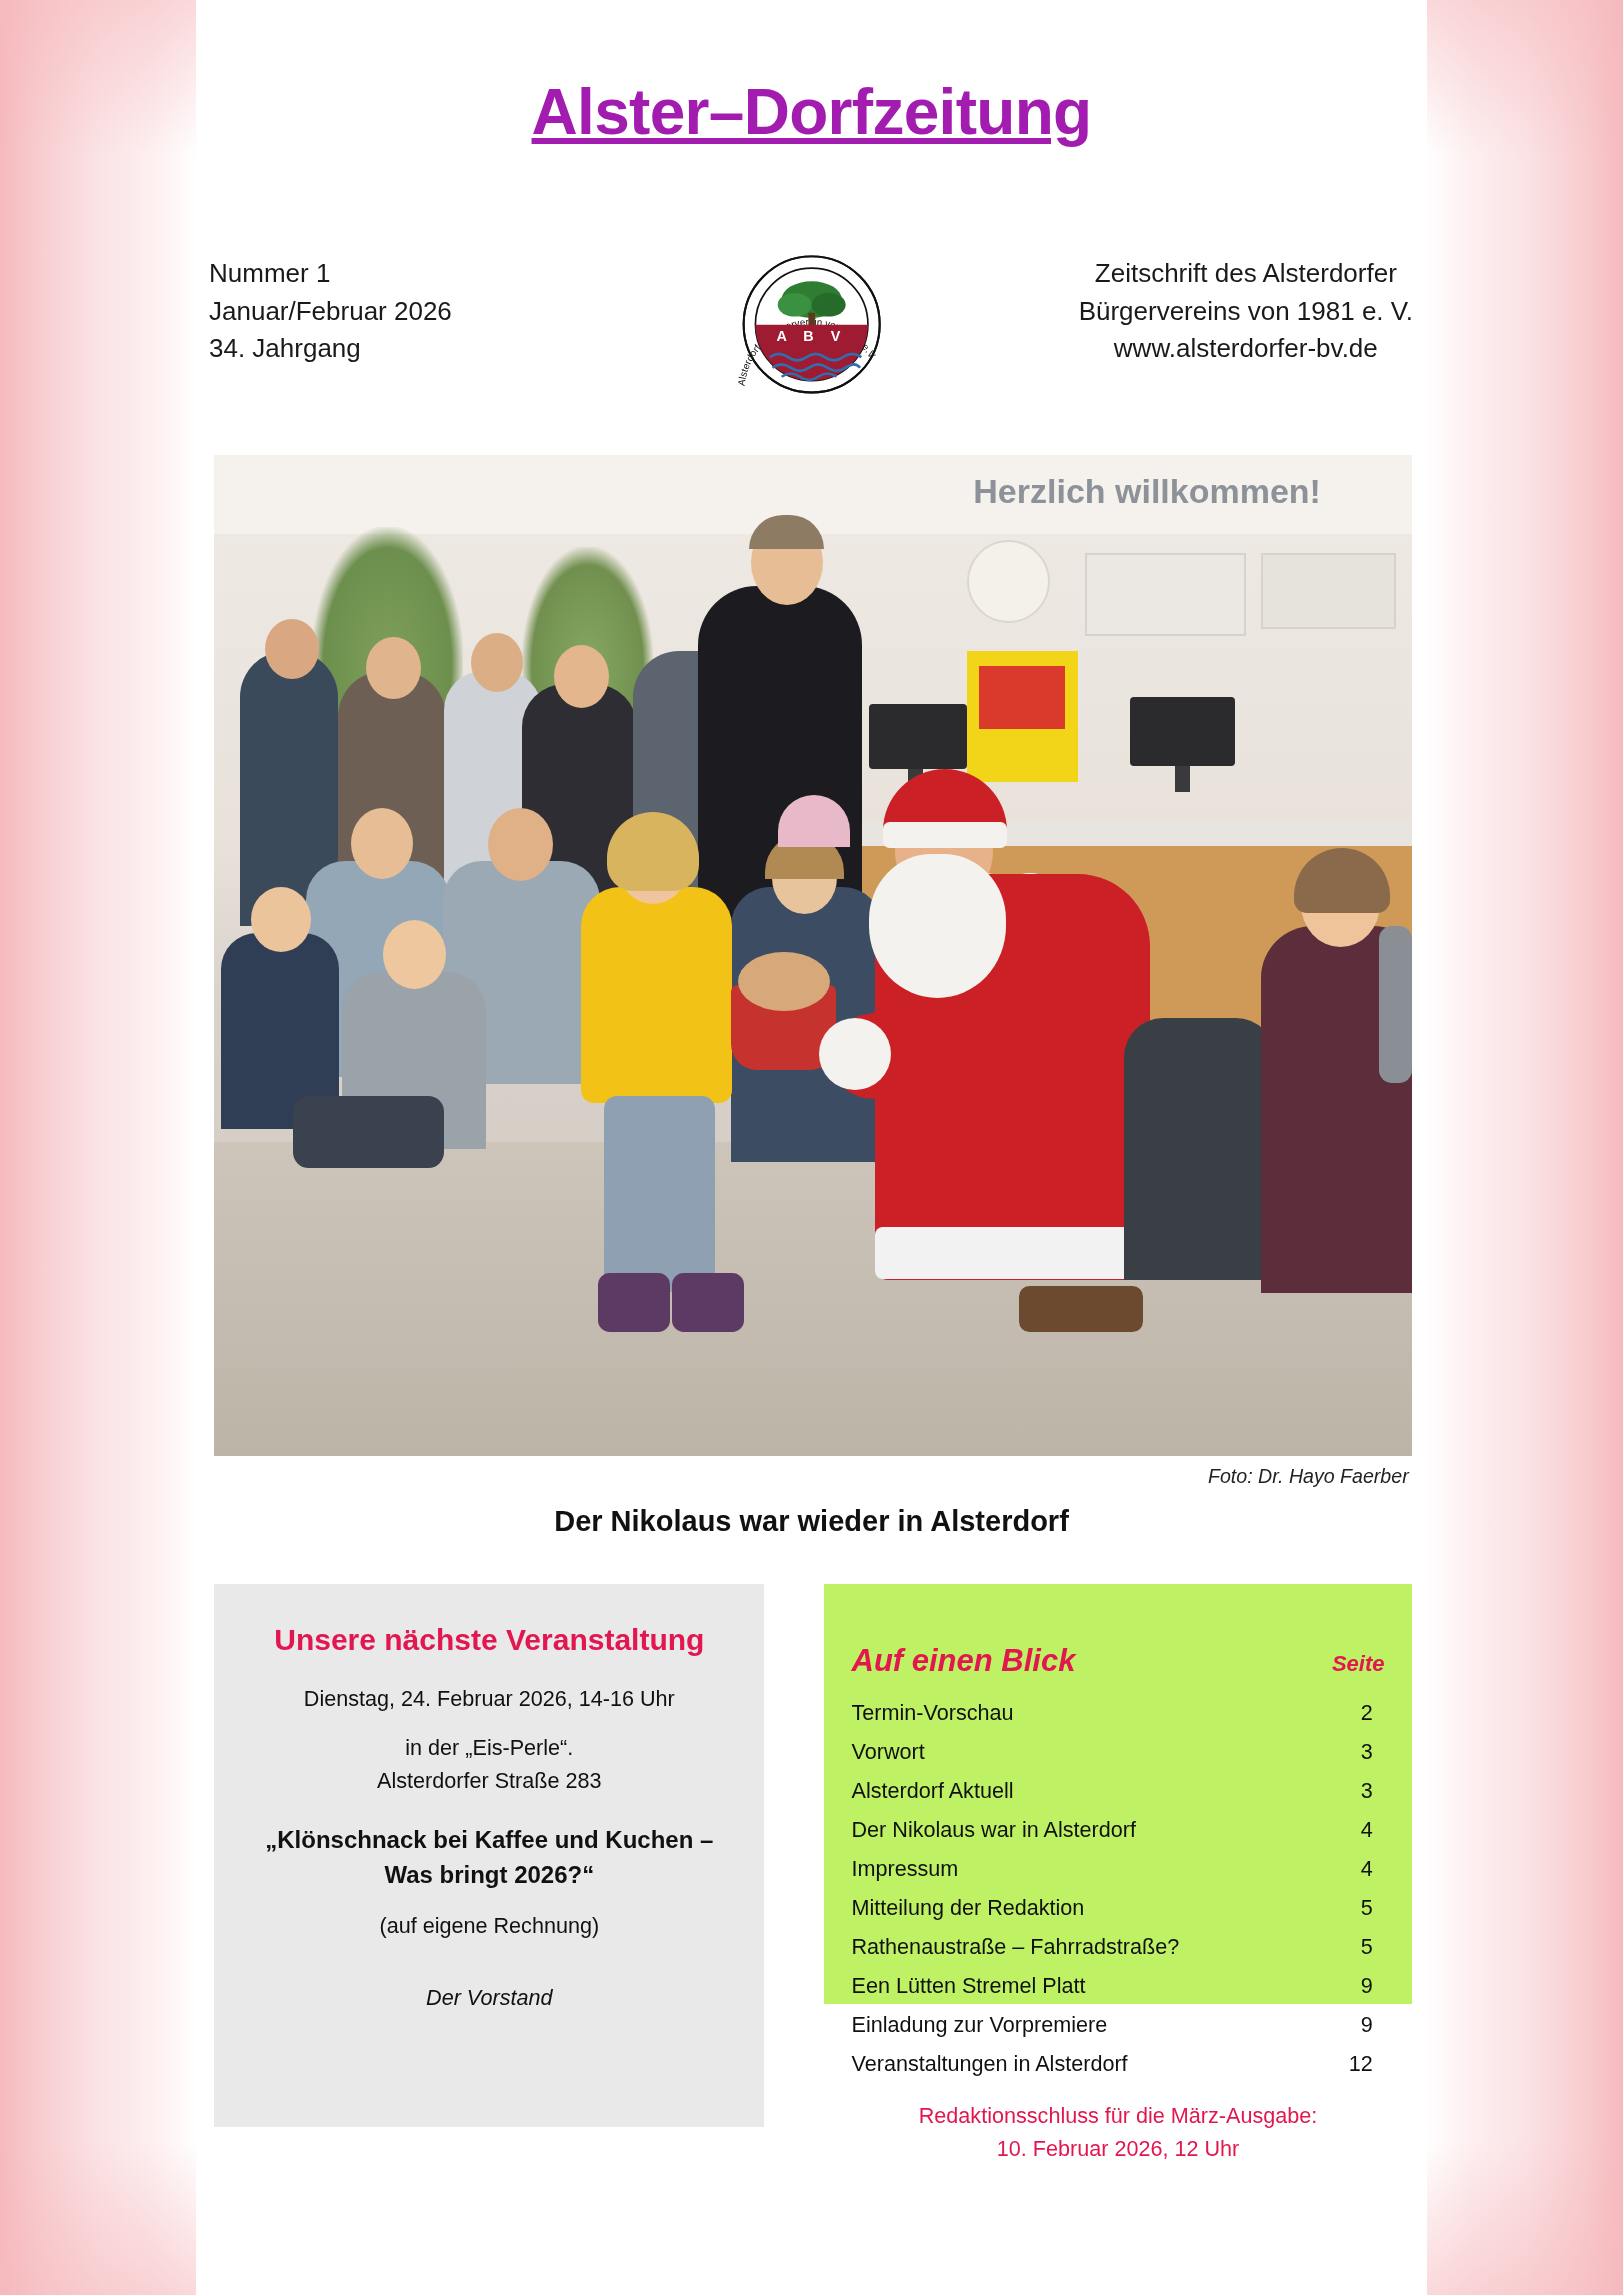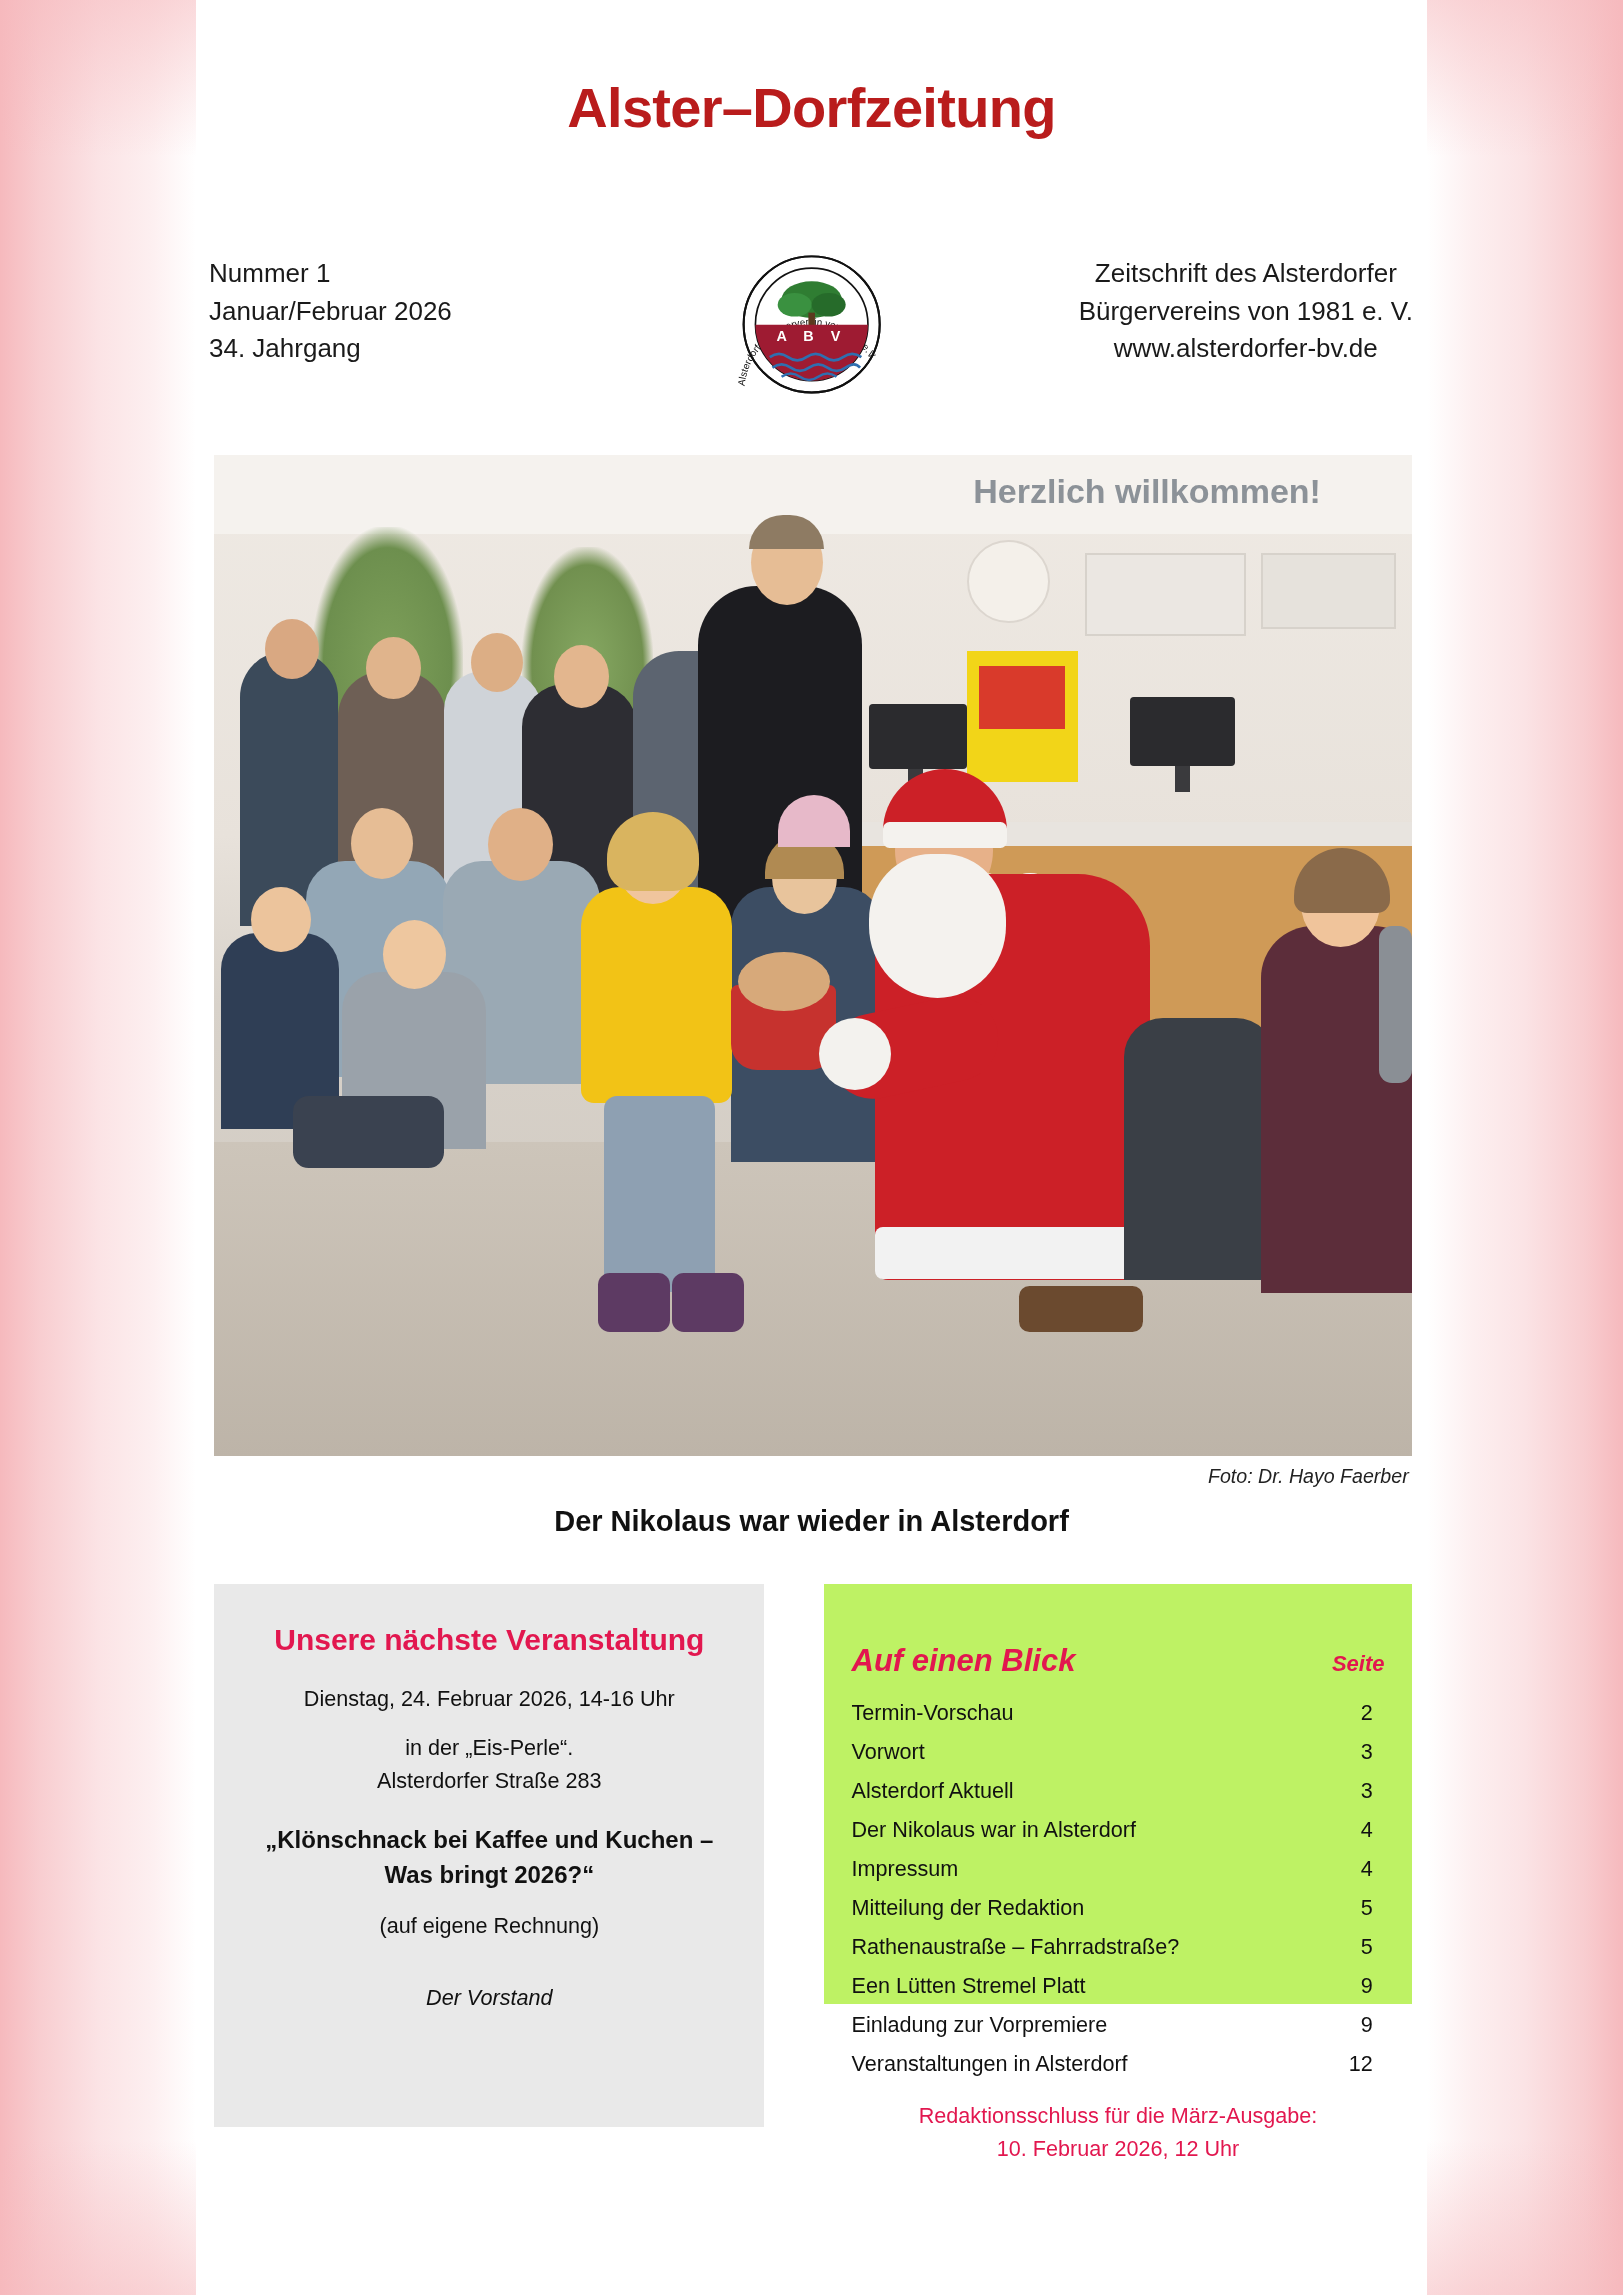--- a/index.html
+++ b/index.html
@@ -42,25 +42,26 @@
 
   
   .masthead {
     position: absolute;
     left: 0;
     top: 79px;
     width: 1231px;
     text-align: center;
   }
   .masthead-title {
-    font-size: 56px;
-    font-weight: bold;
-    color: #b91c1c;
+    font-size: 64px;
+    font-weight: bold;
+    color: #a21caf;
     letter-spacing: -0.7px;
     line-height: 1.05;
+    text-decoration: underline;
   }
 
   .headbar {
     position: absolute;
     left: 13px;
     top: 255px;
     width: 1204px;
     height: 118px;
   }
   .head-left {

